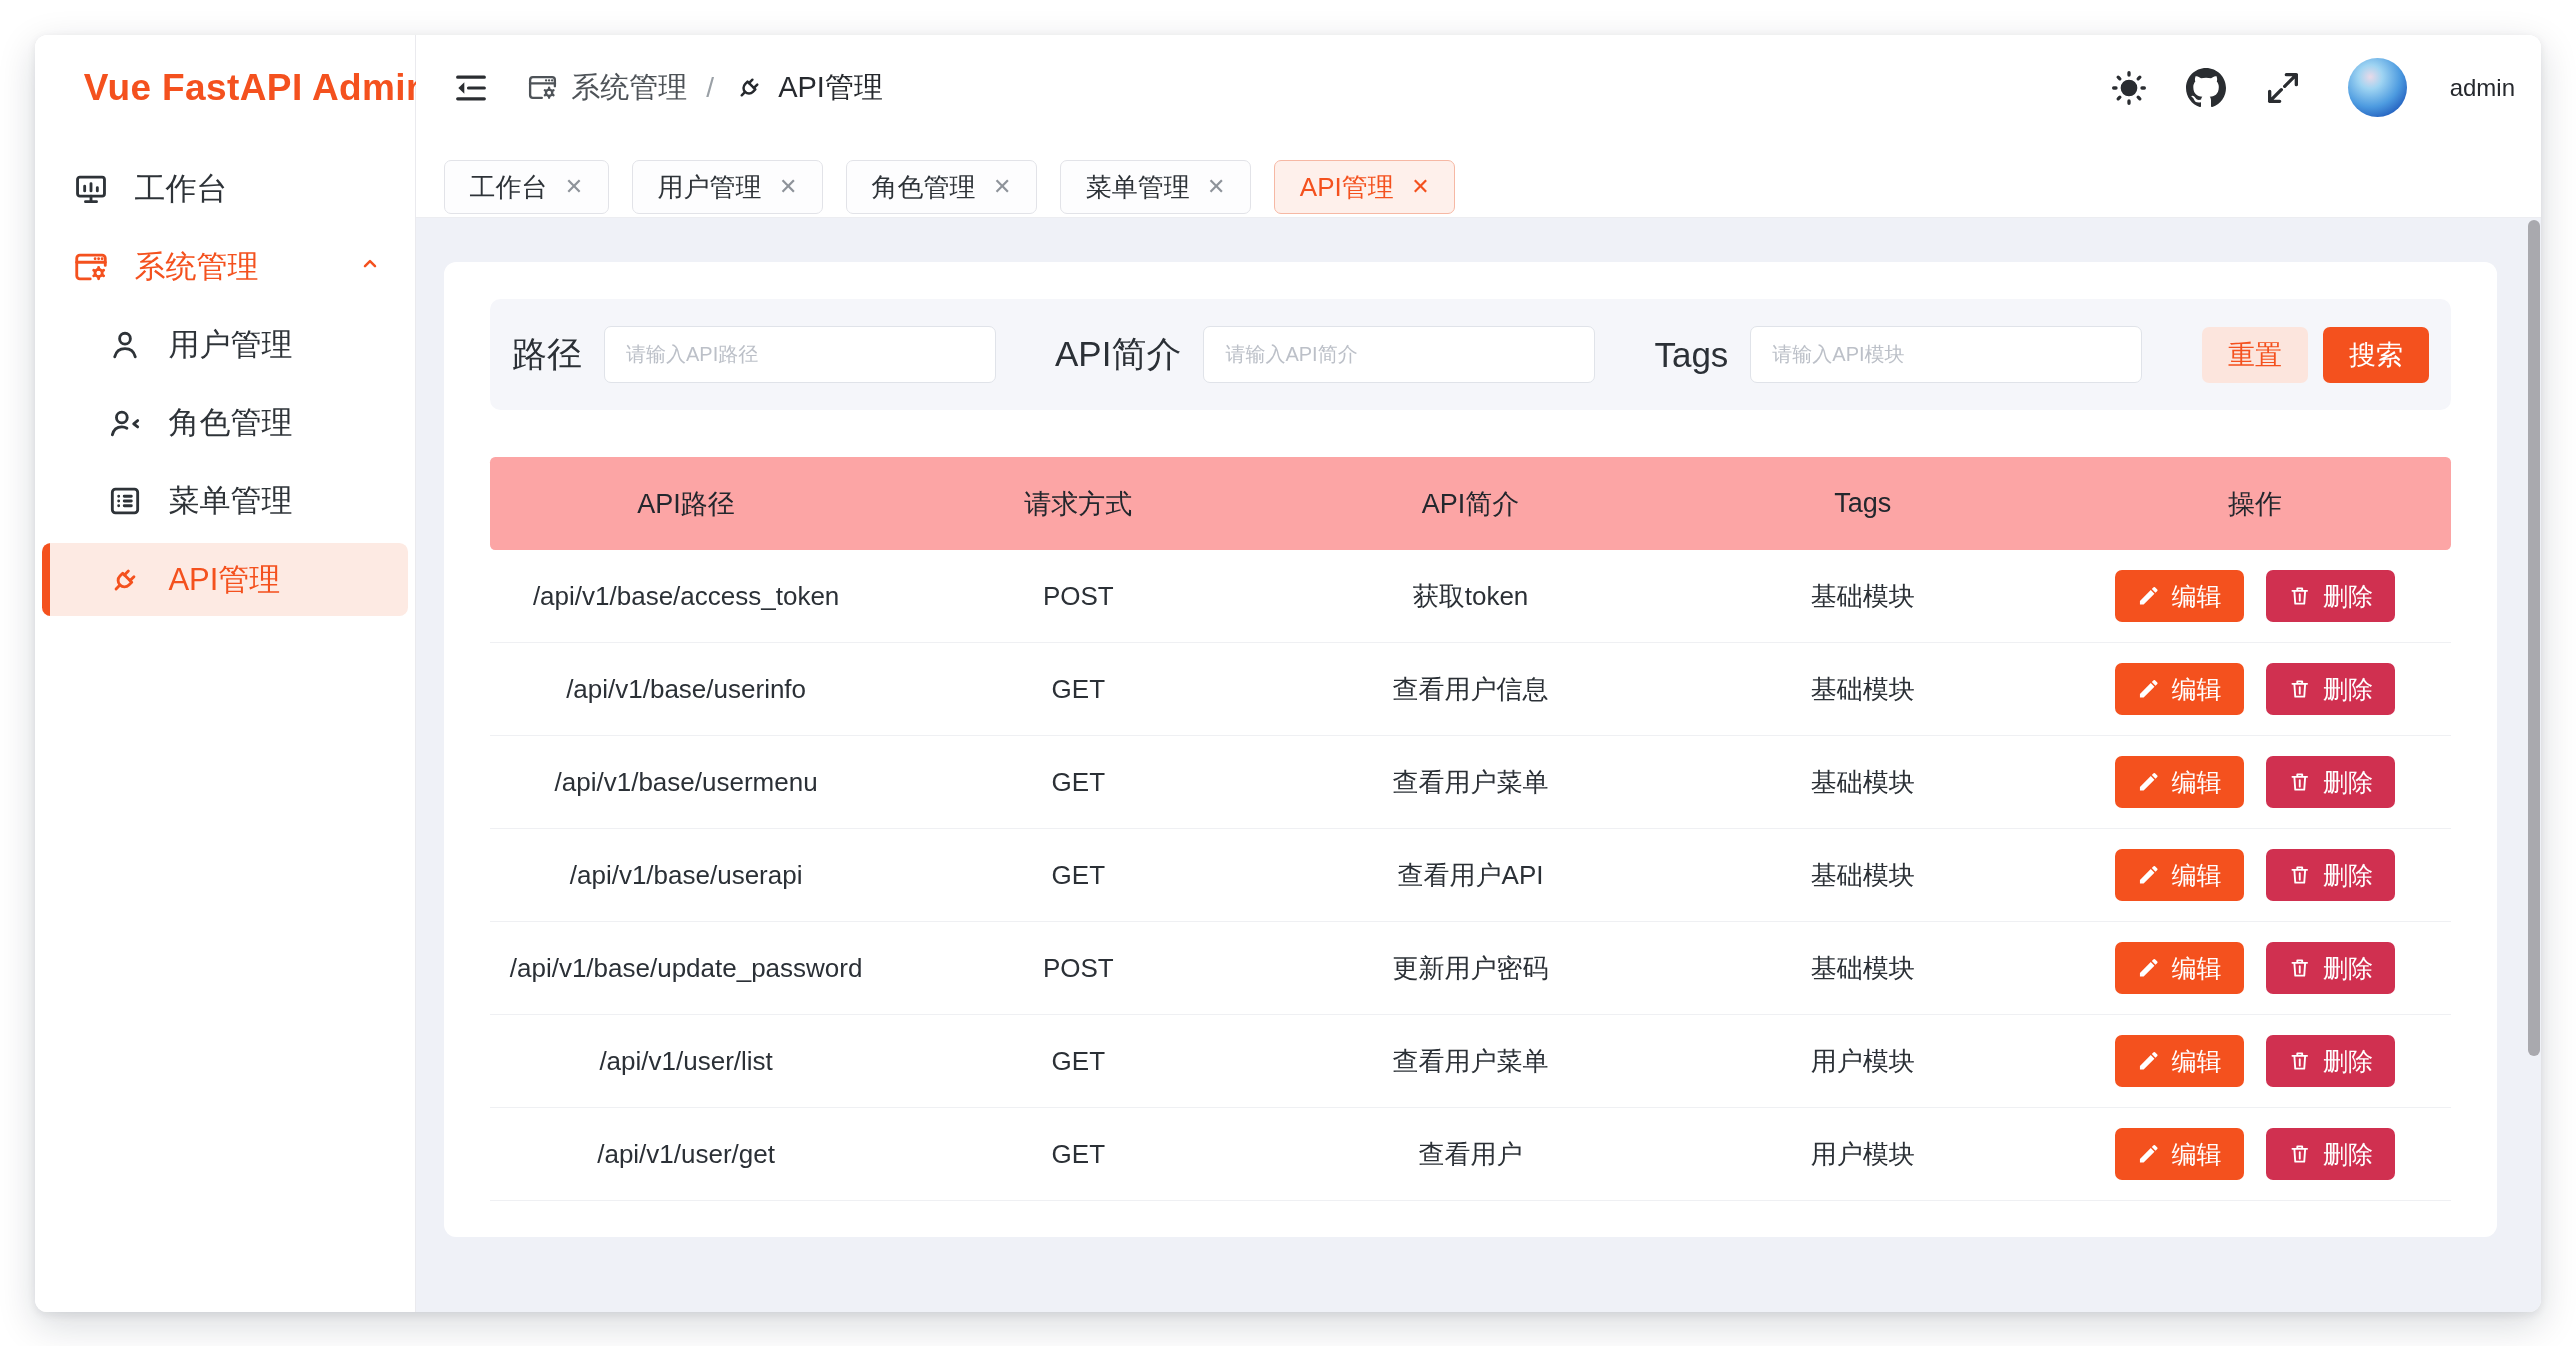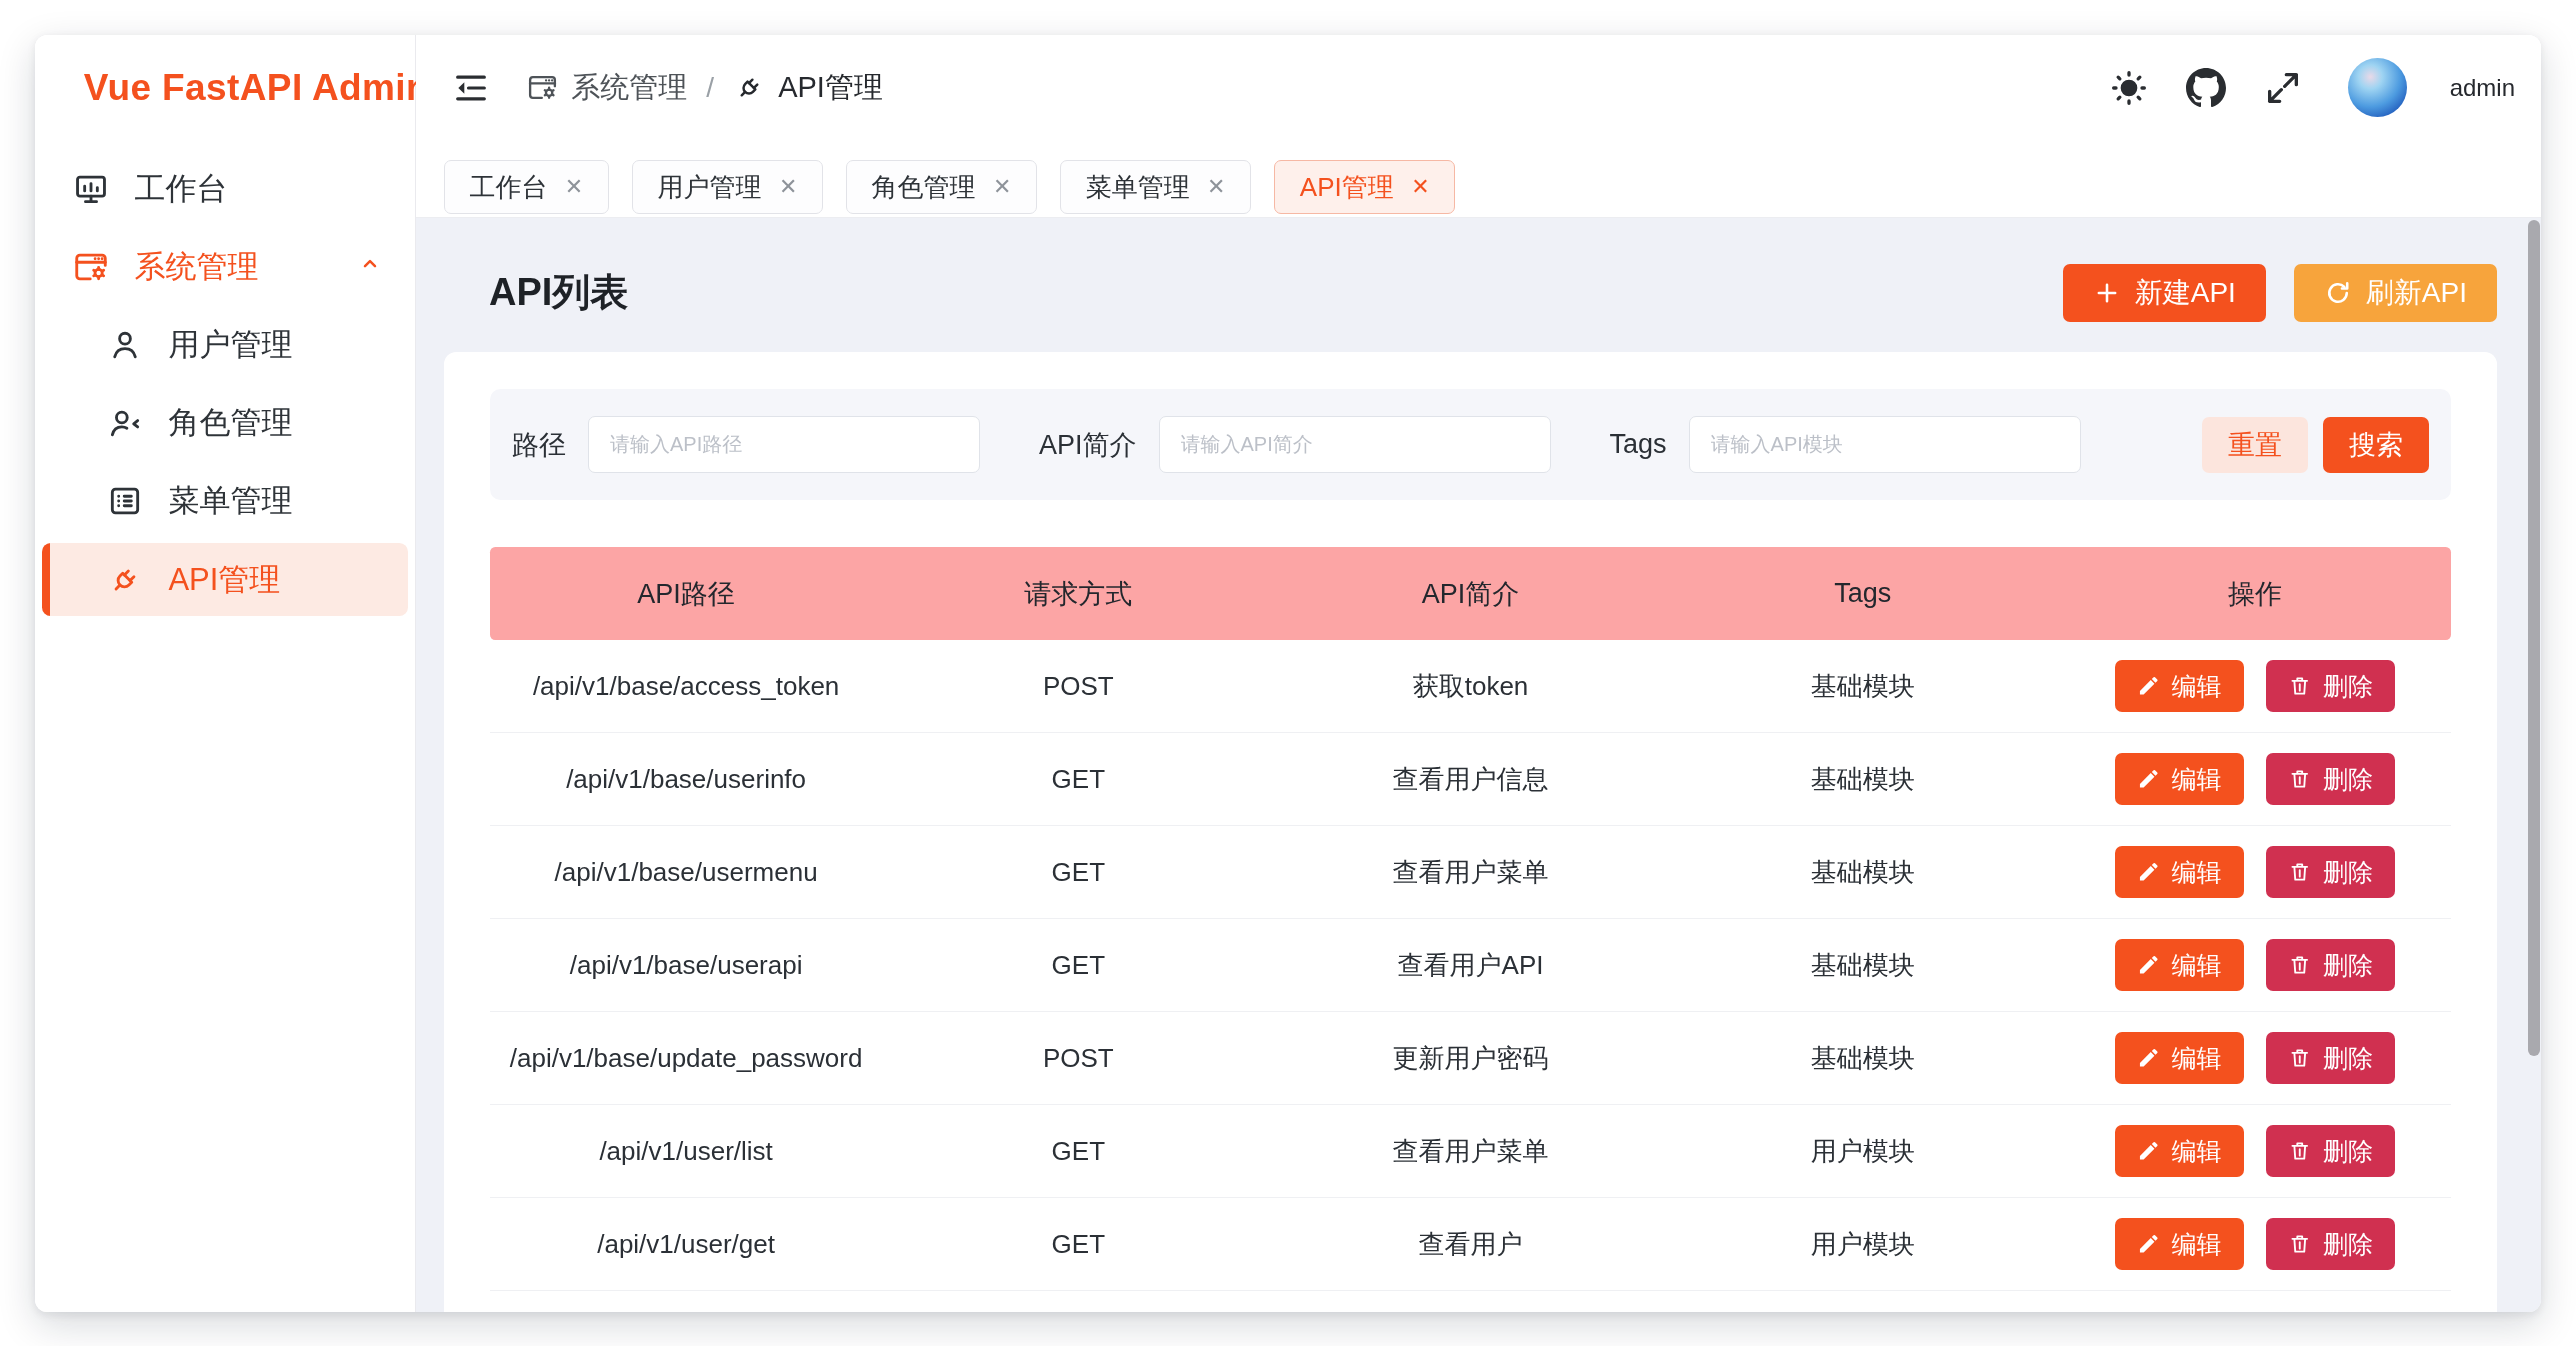--- a/index.html
+++ b/index.html
@@ -57,21 +57,21 @@
   .actions{display:flex;gap:28px}
   .btn{display:flex;align-items:center;justify-content:center;gap:14px;height:58px;padding:0 30px;border:none;
        border-radius:7px;font-size:28px;color:#fff;cursor:pointer;font-family:inherit;white-space:nowrap}
   .btn svg{width:28px;height:28px}
   .btn-create{background:var(--primary)}
   .btn-refresh{background:var(--warning)}
   .card{background:#fff;border-radius:12.2px;padding:37px 46px 35px;min-height:975px}
   
   .searchbar{height:111px;background:#F5F6FA;border-radius:10.5px;display:flex;align-items:center;padding:0 22px}
   .f-group{display:flex;align-items:center;margin-right:59px}
-  .f-label{font-size:27px;color:#2B3036;margin-right:22px;white-space:nowrap}
+  .f-label{font-size:35px;color:#2B3036;margin-right:22px;white-space:nowrap}
   .f-input{width:392px;height:57px;background:#fff;border:1.7px solid #E0E3E9;border-radius:7px;padding:0 21px;
            font-size:20px;color:#2B3036;font-family:inherit;outline:none}
   .f-input::placeholder{color:#BCC0C8}
   .btn-sm{height:56px;padding:0 26px;border:none;border-radius:7px;font-size:27px;cursor:pointer;font-family:inherit}
   .btn-reset{margin-left:auto;margin-right:15px;background:var(--primary-tint);color:var(--primary)}
   .btn-search{background:var(--primary);color:#fff}
   
   .table{margin-top:47px}
   .tr{display:flex;align-items:center;height:93px}
   .thead .tr{background:#fca5a5;border-radius:5.2px;font-weight:400}
@@ -247,38 +247,20 @@
           <span>菜单管理</span>
           <span class="tab-close">✕</span>
         </div>
         <div class="tab active">
           <span>API管理</span>
           <span class="tab-close">✕</span>
         </div>
       </div>
 
     <div class="content">
-      <div class="title-row">
-        <h1 class="page-title">API列表</h1>
-        <div class="actions">
-          <button class="btn btn-create">
-            <svg viewBox="0 0 24 24" fill="none" stroke="#fff" stroke-width="2.2" stroke-linecap="round">
-                <path d="M12 5v14 M5 12h14"></path>
-              </svg>
-            <span>新建API</span>
-          </button>
-          <button class="btn btn-refresh">
-            <svg viewBox="0 0 24 24" fill="none" stroke="#fff" stroke-width="2.2" stroke-linecap="round" stroke-linejoin="round">
-              <path d="M19.5 12a7.5 7.5 0 1 1-2.1-5.2"></path>
-                <path d="M19.9 3.6v4.5h-4.5"></path>
-            </svg>
-            <span>刷新API</span>
-          </button>
-        </div>
-      </div>
 
       <div class="card">
 
         <div class="searchbar">
           <div class="f-group">
             <span class="f-label">路径</span>
             <input class="f-input" placeholder="请输入API路径" style="">
           </div>
           <div class="f-group">
             <span class="f-label">API简介</span>

